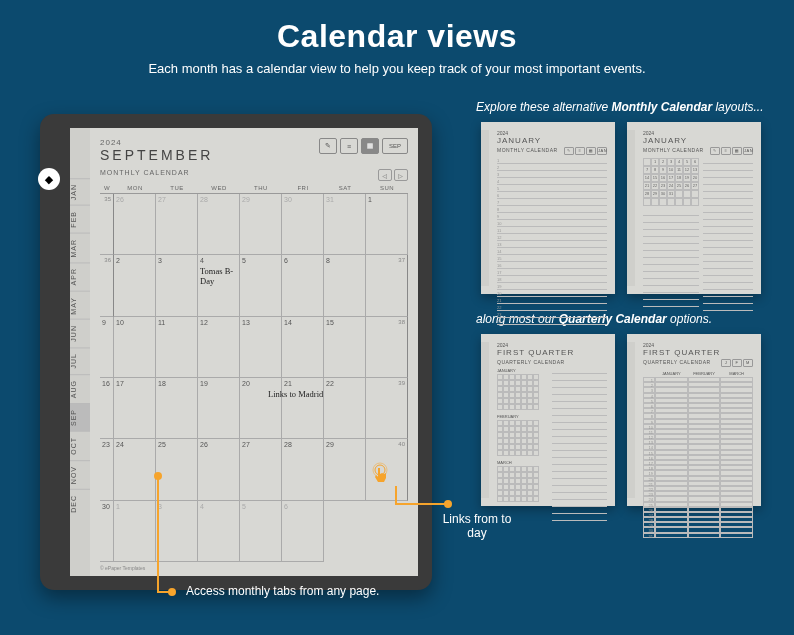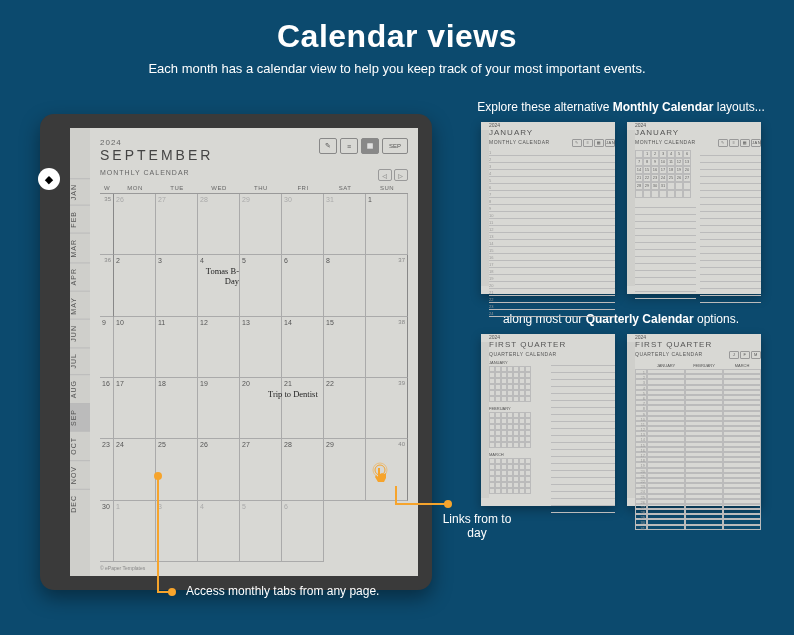--- a/index.html
+++ b/index.html
@@ -220,35 +220,37 @@
   color: #f6a42c;
   font-size: 18px;
 }
 .right-panel {
   position: absolute;
   left: 476px;
   top: 100px;
   right: 28px;
 }
 .right-text {
-  text-align: center;
+  text-align: left;
   font-size: 12px;
   margin-bottom: 8px;
+  font-style: italic;
 }
 .right-text strong { font-weight: 700; }
 .thumbs {
   display: flex;
   gap: 12px;
   justify-content: center;
 }
 .thumb {
   width: 134px;
   height: 172px;
   background: #d8d8d4;
   box-shadow: 0 4px 10px rgba(0,0,0,0.3);
+  padding: 8px;
   box-sizing: border-box;
   color: #555;
   position: relative;
 }
 .thumb-side {
   position: absolute;
   left: 0;
   top: 8px;
   bottom: 8px;
   width: 8px;
@@ -375,39 +377,39 @@
           <div class="cal-cell muted">26</div>
           <div class="cal-cell muted">27</div>
           <div class="cal-cell muted">28</div>
           <div class="cal-cell muted">29</div>
           <div class="cal-cell muted">30</div>
           <div class="cal-cell muted">31</div>
           <div class="cal-cell">1</div>
           <div class="cal-cell wk">36</div>
           <div class="cal-cell">2</div>
           <div class="cal-cell">3</div>
-          <div class="cal-cell">4<div class="hand" style="top:12px;left:2px;text-align:right;">Tomas B-Day</div></div>
+          <div class="cal-cell">4<div class="hand" style="top:12px;left:2px;">Tomas B-Day</div></div>
           <div class="cal-cell">5</div>
           <div class="cal-cell">6</div>
           <div class="cal-cell">8</div>
           <div class="cal-cell wk">37</div>
           <div class="cal-cell">9</div>
           <div class="cal-cell">10</div>
           <div class="cal-cell">11</div>
           <div class="cal-cell">12</div>
           <div class="cal-cell">13</div>
           <div class="cal-cell">14</div>
           <div class="cal-cell">15</div>
           <div class="cal-cell wk">38</div>
           <div class="cal-cell">16</div>
           <div class="cal-cell">17</div>
           <div class="cal-cell">18</div>
           <div class="cal-cell">19</div>
           <div class="cal-cell">20</div>
-          <div class="cal-cell">21<div class="hand" style="top:12px;left:-14px;width:90px;">Trip to Dentist</div></div>
+          <div class="cal-cell">21<div class="hand" style="top:12px;left:-14px;width:90px;">Links to Madrid</div></div>
           <div class="cal-cell">22</div>
           <div class="cal-cell wk">39</div>
           <div class="cal-cell">23</div>
           <div class="cal-cell">24</div>
           <div class="cal-cell">25</div>
           <div class="cal-cell">26</div>
           <div class="cal-cell">27</div>
           <div class="cal-cell">28</div>
           <div class="cal-cell">29</div>
           <div class="cal-cell wk">40</div>

